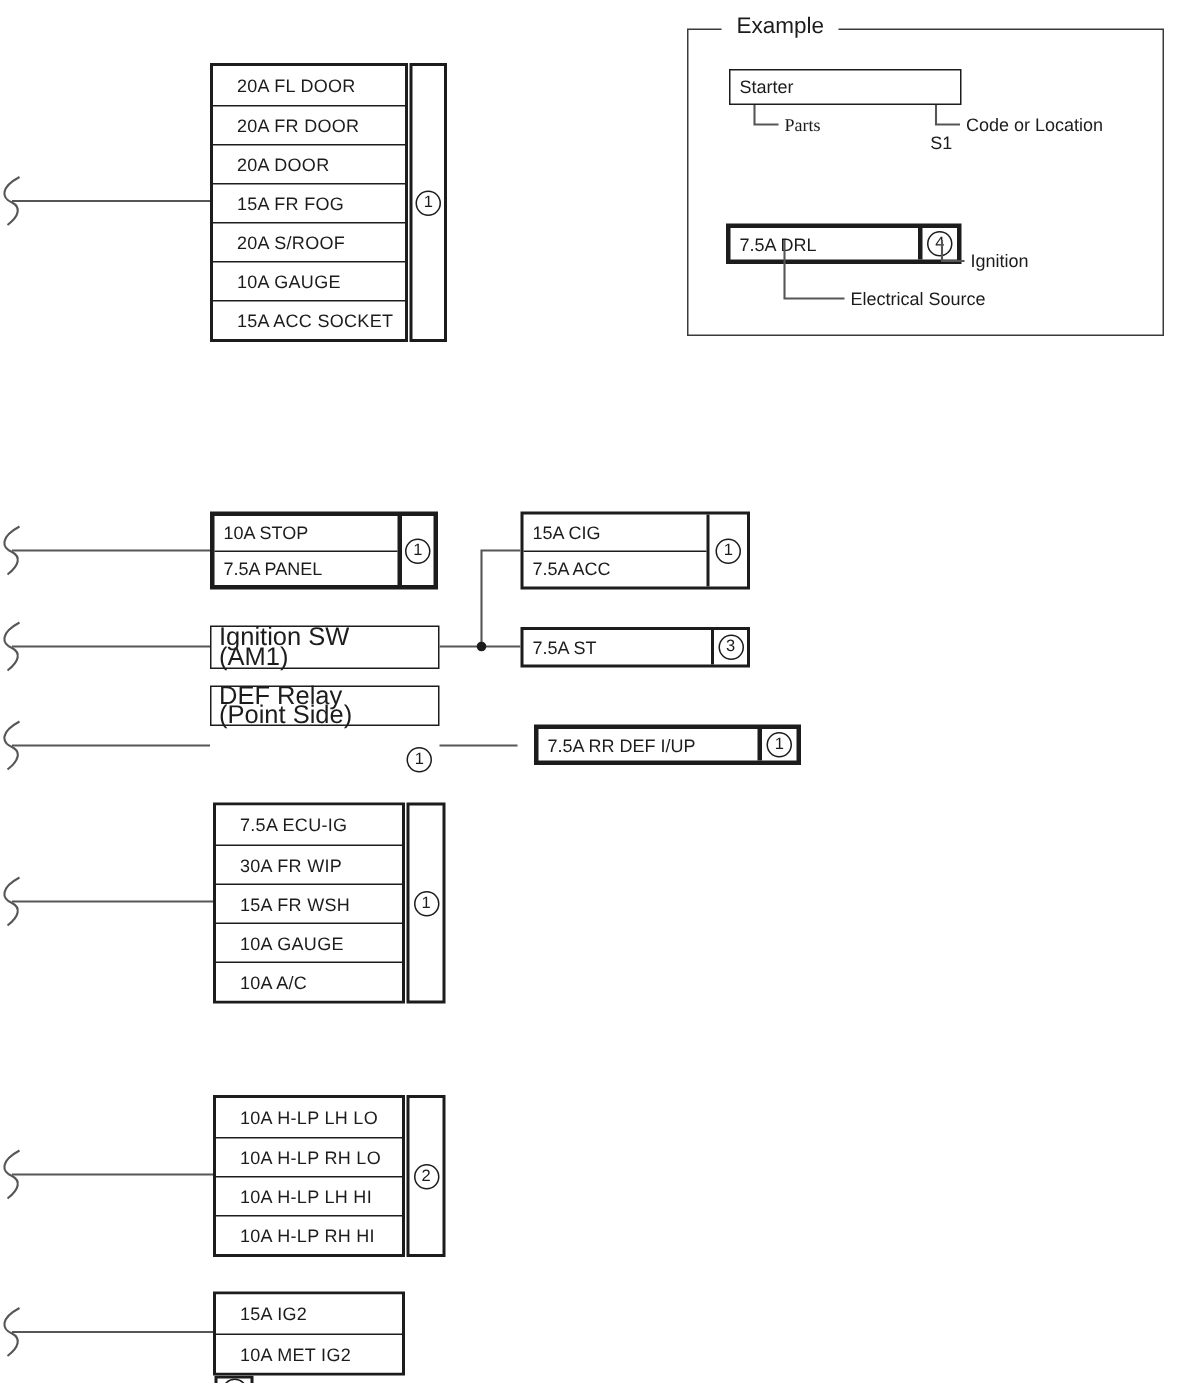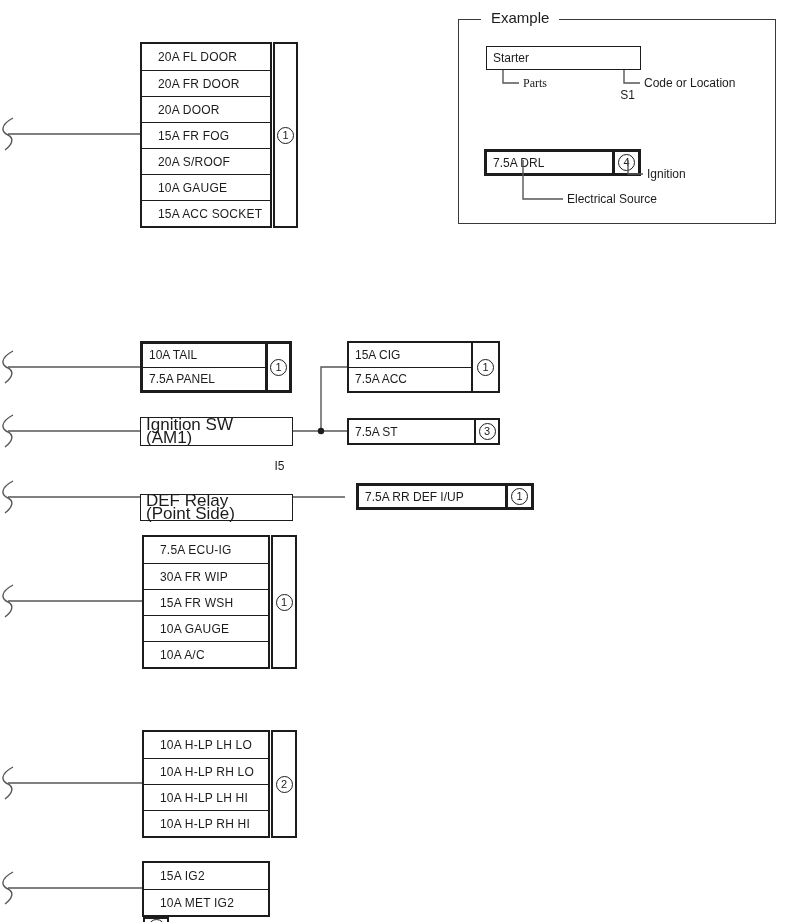--- a/index.html
+++ b/index.html
@@ -123,21 +123,21 @@
       <div class="cell">10A GAUGE</div>
       <div class="cell">15A ACC SOCKET</div>
     </div>
     <div class="bracketbox" style="width:25px;">
       <span class="circ">1</span>
     </div>
   </div>
 
   <div class="rowbox thick" style="left:140px;top:341px;width:152px;height:52px;">
     <div class="labelcol">
-      <div class="cell">10A TAIL</div>
+      <div class="cell">10A STOP</div>
       <div class="cell">7.5A PANEL</div>
     </div>
     <div class="rightcell" style="width:24px;">
       <span class="circ">1</span>
     </div>
   </div>
 
   <div class="rowbox" style="left:347px;top:341px;width:153px;height:52px;">
     <div class="labelcol">
       <div class="cell">15A CIG</div>
@@ -160,21 +160,21 @@
 
   <div class="rowbox" style="left:347px;top:418px;width:153px;height:27px;">
     <div class="labelcol">
       <div class="cell">7.5A ST</div>
     </div>
     <div class="rightcell" style="width:24px;">
       <span class="circ">3</span>
     </div>
   </div>
 
-  <div class="rowbox thin" style="left:140px;top:494px;width:153px;height:27px;">
+  <div class="rowbox thin" style="left:140px;top:457px;width:153px;height:27px;">
     <div class="labelcol">
       <div class="twoline" style="flex:1;">
         <span>DEF Relay</span>
         <span>(Point Side)</span>
       </div>
     </div>
     <div class="rightcell" style="width:26px;">
       <span class="circ">1</span>
     </div>
   </div>

